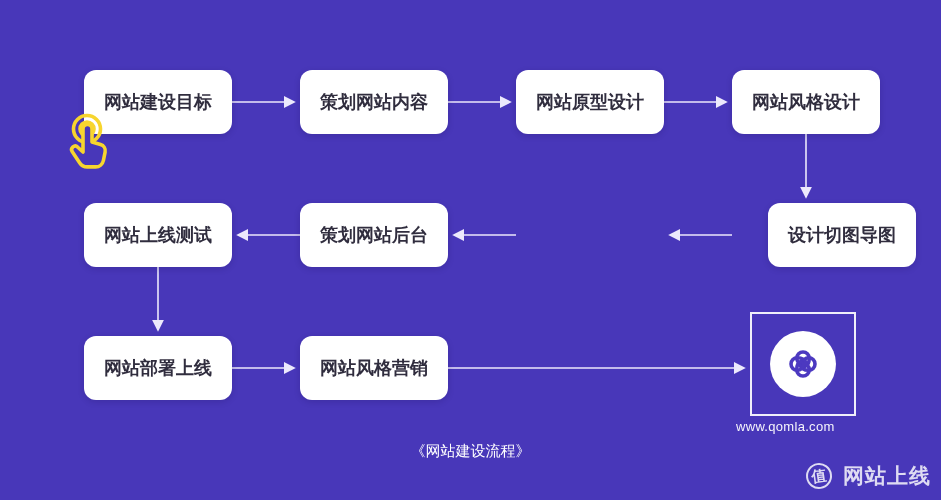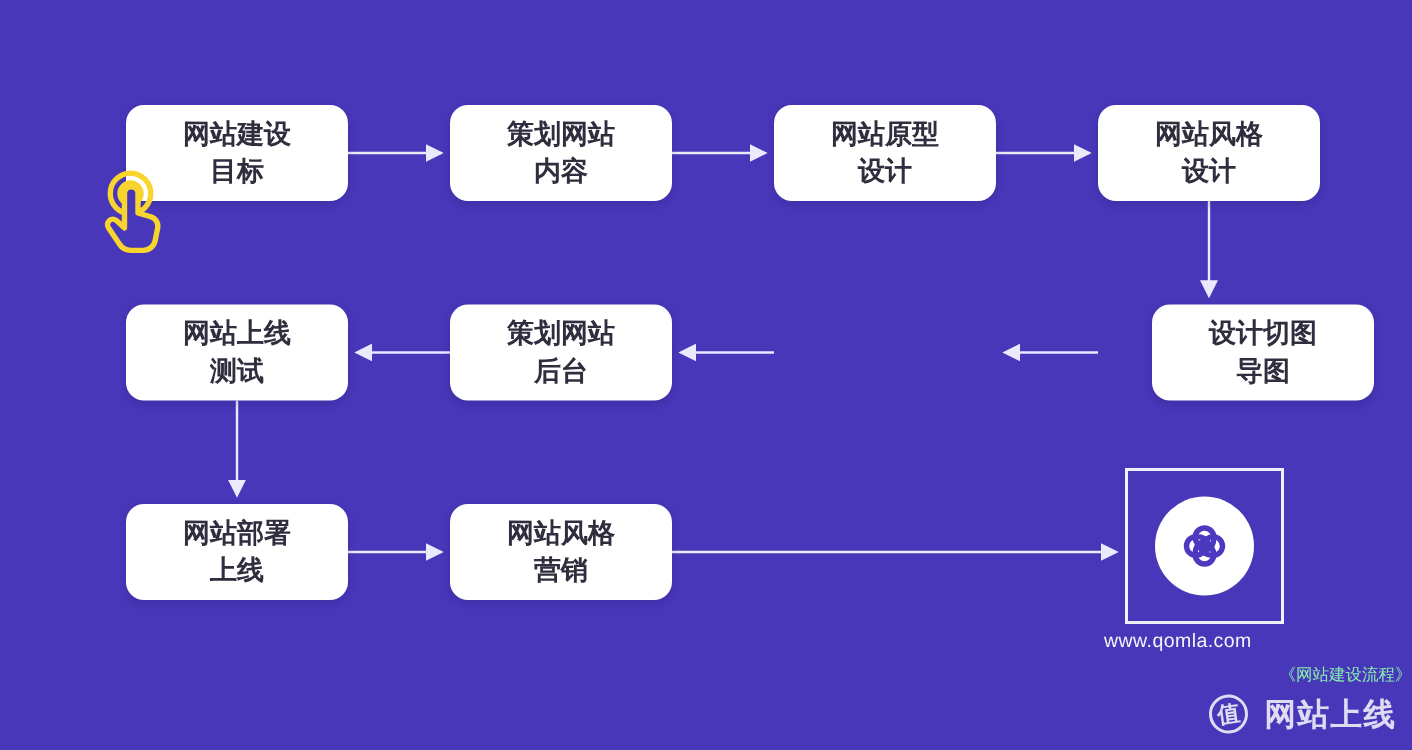--- a/index.html
+++ b/index.html
@@ -10,21 +10,21 @@
     position:relative;
   }
   #canvas { position:absolute; inset:0; width:941px; height:500px; }
   svg.layer { position:absolute; left:0; top:0; pointer-events:none; }
 
   .node {
     position:absolute;
     width:148px; height:64px;
     background:#ffffff;
     border-radius:12px;
-    display:flex; flex-direction:column;
+    display:flex; flex-direction:row;
     align-items:center; justify-content:center;
     color:#302d3e;
     font-size:18px; font-weight:bold;
     line-height:25px;
     box-shadow:0 2px 6px rgba(20,10,70,0.18);
     text-align:center;
   }
   
   .n0{left:84px;top:70px}  .n1{left:300px;top:70px}
   .n2{left:516px;top:70px} .n3{left:732px;top:70px}
@@ -47,23 +47,23 @@
   }
   .logo-url {
     position:absolute; left:736px; top:419px; width:134px;
     text-align:left;
     color:rgba(255,255,255,0.95);
     font-size:13px;
     letter-spacing:0.3px;
   }
   .caption {
     position:absolute; left:0; top:442px; width:941px;
-    text-align:right;
-    color:#86efac;
-    font-size:11px;
+    text-align:center;
+    color:#ffffff;
+    font-size:15px;
   }
   .watermark {
     position:absolute; right:10px; bottom:10px;
     display:flex; align-items:center; gap:11px;
     color:rgba(255,255,255,0.82);
   }
   .wm-icon {
     width:26px; height:26px; border-radius:50%;
     border:2px solid rgba(255,255,255,0.82);
     display:flex; align-items:center; justify-content:center;

